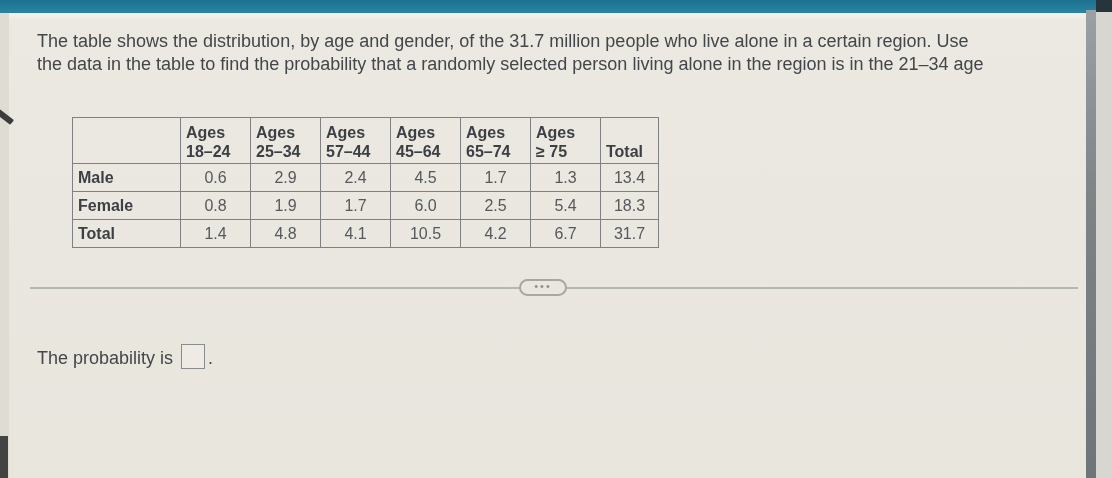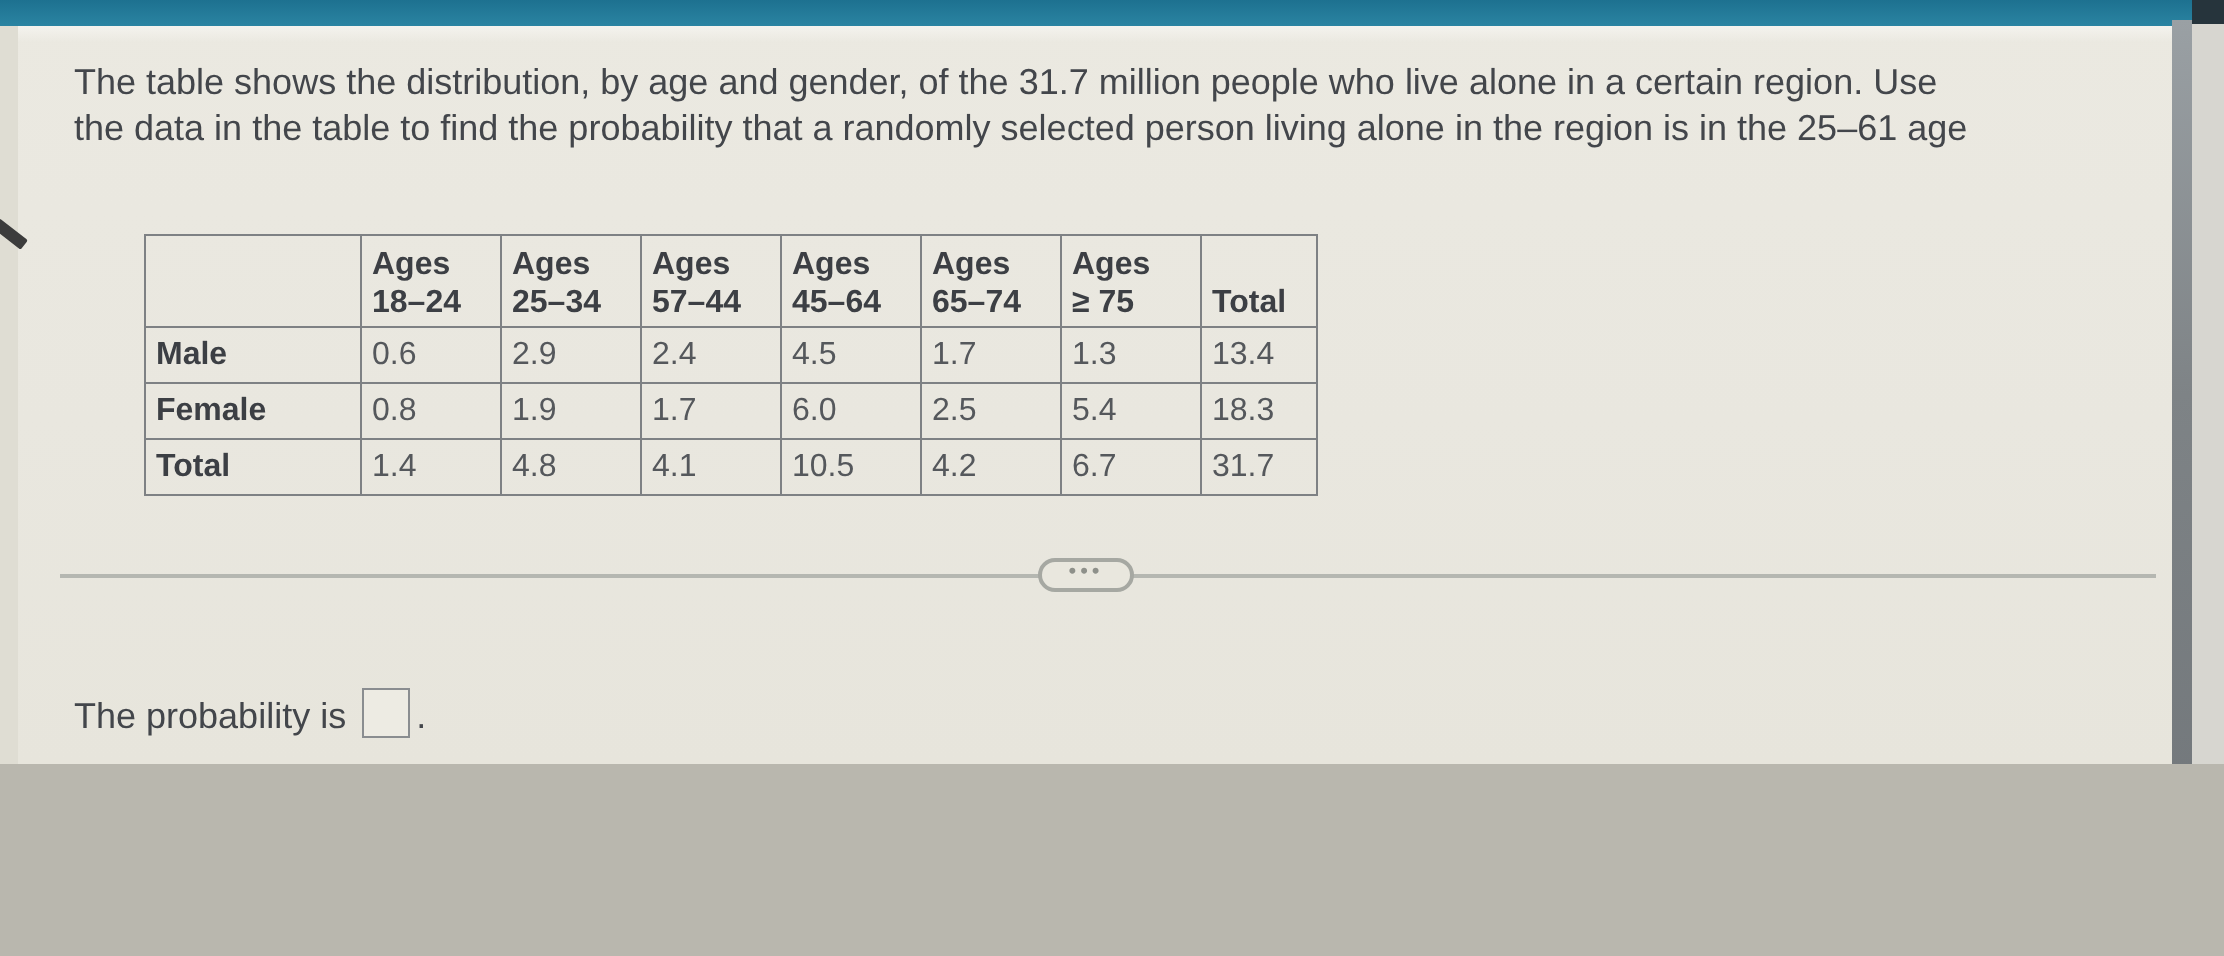--- a/index.html
+++ b/index.html
@@ -1,18 +1,18 @@
 <!DOCTYPE html>
 <html><head>
 <meta charset="utf-8">
 <style>
   html,body{margin:0;padding:0;background:#b9b7ae;}
   *{box-sizing:border-box;font-family:"Liberation Sans", sans-serif;}
   .screen{
-    position:relative;width:1112px;height:382px;margin:0 auto;
+    position:relative;width:1112px;height:478px;margin:0 auto;
     background:linear-gradient(180deg,#ebe9e1 0%,#e9e7df 55%,#e7e5dc 100%);
     overflow:hidden;
   }
   
   .top-bar{position:absolute;left:0;top:0;width:1096px;height:13px;
     background:linear-gradient(180deg,#1d7190,#2a84a2);}
   .top-bar-fade{position:absolute;left:0;top:13px;width:1096px;height:8px;
     background:linear-gradient(180deg,#f4f3ee,rgba(244,243,238,0));}
   
   .right-dark-strip{position:absolute;left:1086px;top:10px;width:10px;height:468px;
@@ -31,21 +31,21 @@
   .dist-table{position:absolute;left:72px;top:117px;border-collapse:collapse;
     color:#4b4e52;font-size:16px;}
   .dist-table td,.dist-table th{border:1.6px solid #7e8184;padding:0 5px;background:transparent;}
   .dist-table th{font-weight:bold;color:#3c3f44;text-align:left;vertical-align:bottom;}
   .dist-table .corner{width:108px;}
   .dist-table .age-col{width:70px;}
   .dist-table .total-col{width:58px;}
   .dist-table .hdr-row th{height:46px;padding-top:2px;padding-bottom:2px;}
   .hdr-cell{display:flex;flex-direction:column;line-height:19px;}
   .dist-table .data-row th{height:28px;vertical-align:middle;}
-  .dist-table .data-row td{height:28px;text-align:left;vertical-align:middle;color:#55585c;}
+  .dist-table .data-row td{height:28px;text-align:center;vertical-align:middle;color:#55585c;}
   
   .divider-line{position:absolute;left:30px;top:287px;width:1048px;height:2px;background:#b5b7b1;}
   .divider-pill{position:absolute;left:519px;top:279px;width:48px;height:17px;
     border:2px solid #a6a8a2;border-radius:9px;background:#e9e7de;
     display:flex;align-items:center;justify-content:center;cursor:pointer;}
   .divider-pill .dots{color:#8e908a;font-size:11px;letter-spacing:2px;line-height:10px;
     position:relative;top:-2px;}
   
   .answer-row{position:absolute;left:37px;top:344px;display:flex;align-items:flex-end;
     color:#43464b;font-size:18px;}
@@ -63,21 +63,21 @@
   <div class="top-bar-fade"></div>
   <div class="right-dark-strip"></div>
   <div class="right-light-strip"></div>
   <div class="top-right-corner"></div>
   <div class="left-strip"></div>
   <div class="left-mark"></div>
   <div class="bottom-left-block"></div>
 
   <div class="problem">
     <div class="line">The table shows the distribution, by age and gender, of the 31.7 million people who live alone in a certain region. Use</div>
-    <div class="line">the data in the table to find the probability that a randomly selected person living alone in the region is in the 25–61 age</div>
+    <div class="line">the data in the table to find the probability that a randomly selected person living alone in the region is in the 21–34 age</div>
   </div>
 
   <table class="dist-table">
     <tbody>
         <tr class="hdr-row">
       <th class="corner"></th>
       <th class="age-col">
         <div class="hdr-cell">
               <span>Ages</span>
               <span>18–24</span>

